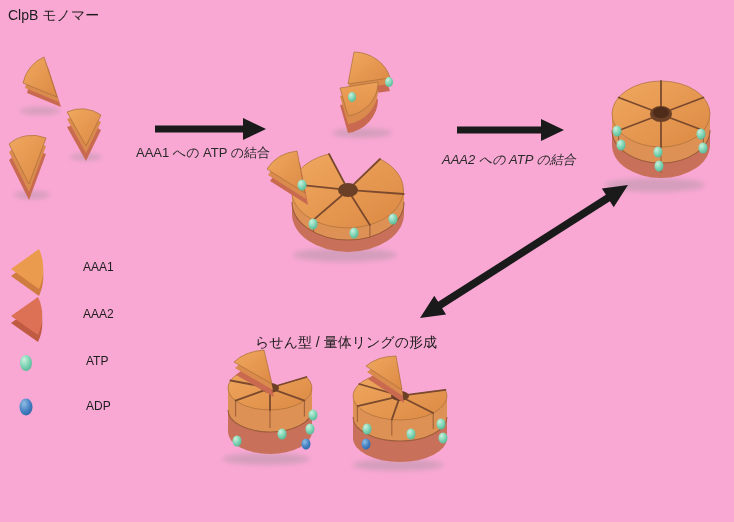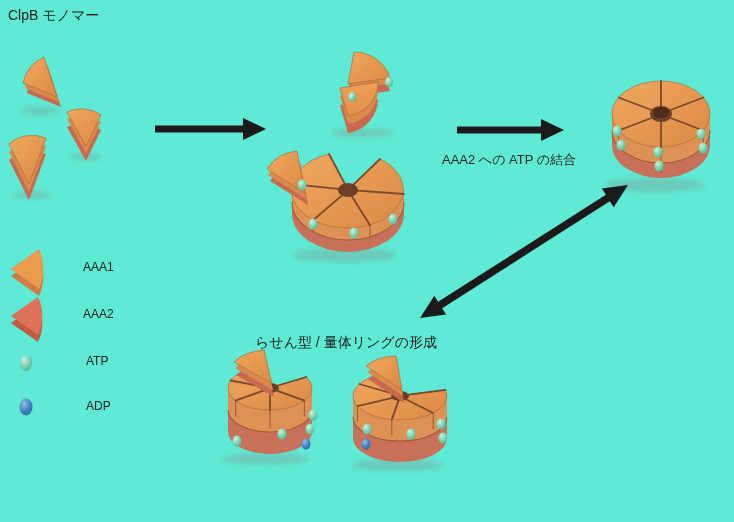--- a/index.html
+++ b/index.html
@@ -1,30 +1,30 @@
 <!DOCTYPE html>
 <html><head>
 <meta charset="utf-8">
 <style>
   html,body{margin:0;padding:0;background:#ffffff;}
   .canvas{
-    position:relative;width:734px;height:522px;background:#5eead4;overflow:hidden;
+    position:relative;width:734px;height:522px;background:#f9a8d4;overflow:hidden;
     font-family:"Liberation Sans","DejaVu Sans",sans-serif;color:#1c1c1c;
   }
   .canvas svg{position:absolute;left:0;top:0;}
   .t{position:absolute;white-space:nowrap;color:#1c1c1c;}
   .title{font-size:14px;}
   .arrowlbl{font-size:13px;color:#2a2a2a;}
   .legendlbl{font-size:12px;margin-left:32px;}
   #t-mono{left:8px;top:7px;}
   #t-multi{left:262px;top:7px;width:152px;text-align:center;}
   #t-hex{left:567px;top:7px;width:162px;text-align:right;}
   #t-helix{left:255px;top:334px;}
   #a1{left:136px;top:144px;}
-  #a2{left:442px;top:151px;}
+  #a2{left:442px;top:151px;font-style:italic;}
   #a3{left:510px;top:266px;line-height:21px;}
   #lg1{left:51px;top:260px;}
   #lg2{left:51px;top:307px;}
   #lg3{left:54px;top:354px;text-align:right;}
   #lg4{left:54px;top:399px;}
   
   .tf{fill:url(#gTop);stroke:#A96F38;stroke-width:.7;}
   .tf2{fill:url(#gTop2);stroke:#A96F38;stroke-width:.7;}
   .lm{fill:#D98A4C;}
   .lr{fill:#C96A50;}
@@ -207,20 +207,21 @@
         <path d="M11,316 L38,297 A36,40 0 0 1 38,335 Z" fill="#DC7156"></path>
       </g>
       <ellipse class="atp" cx="26" cy="363" rx="6" ry="8"></ellipse>
       <ellipse class="adp" cx="26" cy="407" rx="6.5" ry="8.5"></ellipse>
     </g>
   </svg>
 
   <div class="t title" id="t-mono">ClpB モノマー</div>
   <div class="t title" id="t-helix">らせん型 / 量体リングの形成</div>
 
+  <div class="t arrowlbl" id="a1">AAA1 への ATP の結合</div>
   <div class="t arrowlbl" id="a2">AAA2 への ATP の結合</div>
 
   <div class="t legendlbl" id="lg1">AAA1</div>
   <div class="t legendlbl" id="lg2">AAA2</div>
   <div class="t legendlbl" id="lg3">ATP</div>
   <div class="t legendlbl" id="lg4">ADP</div>
 
 </div>
 
 </body></html>

